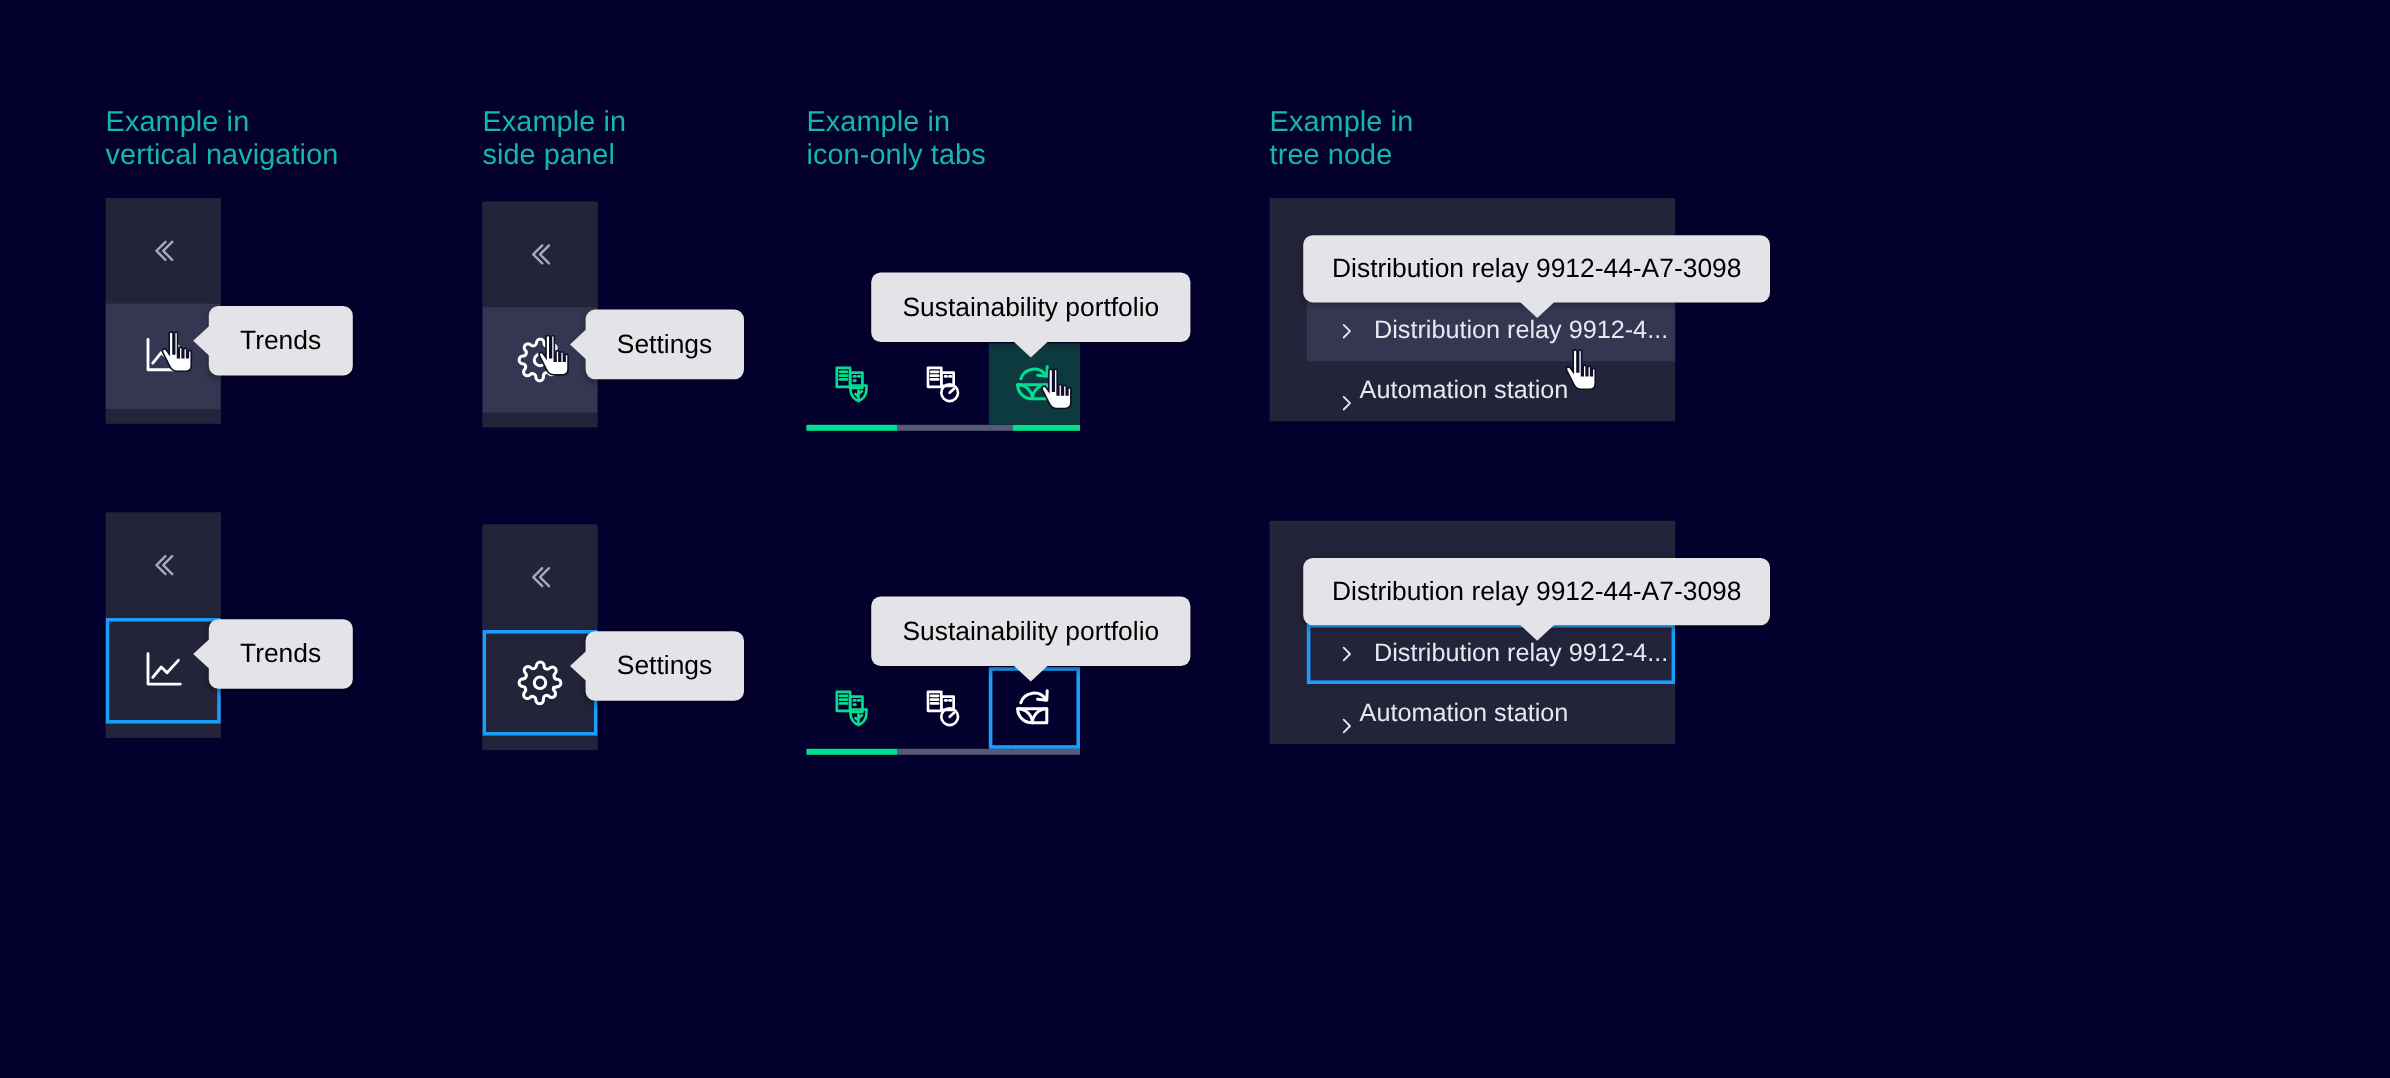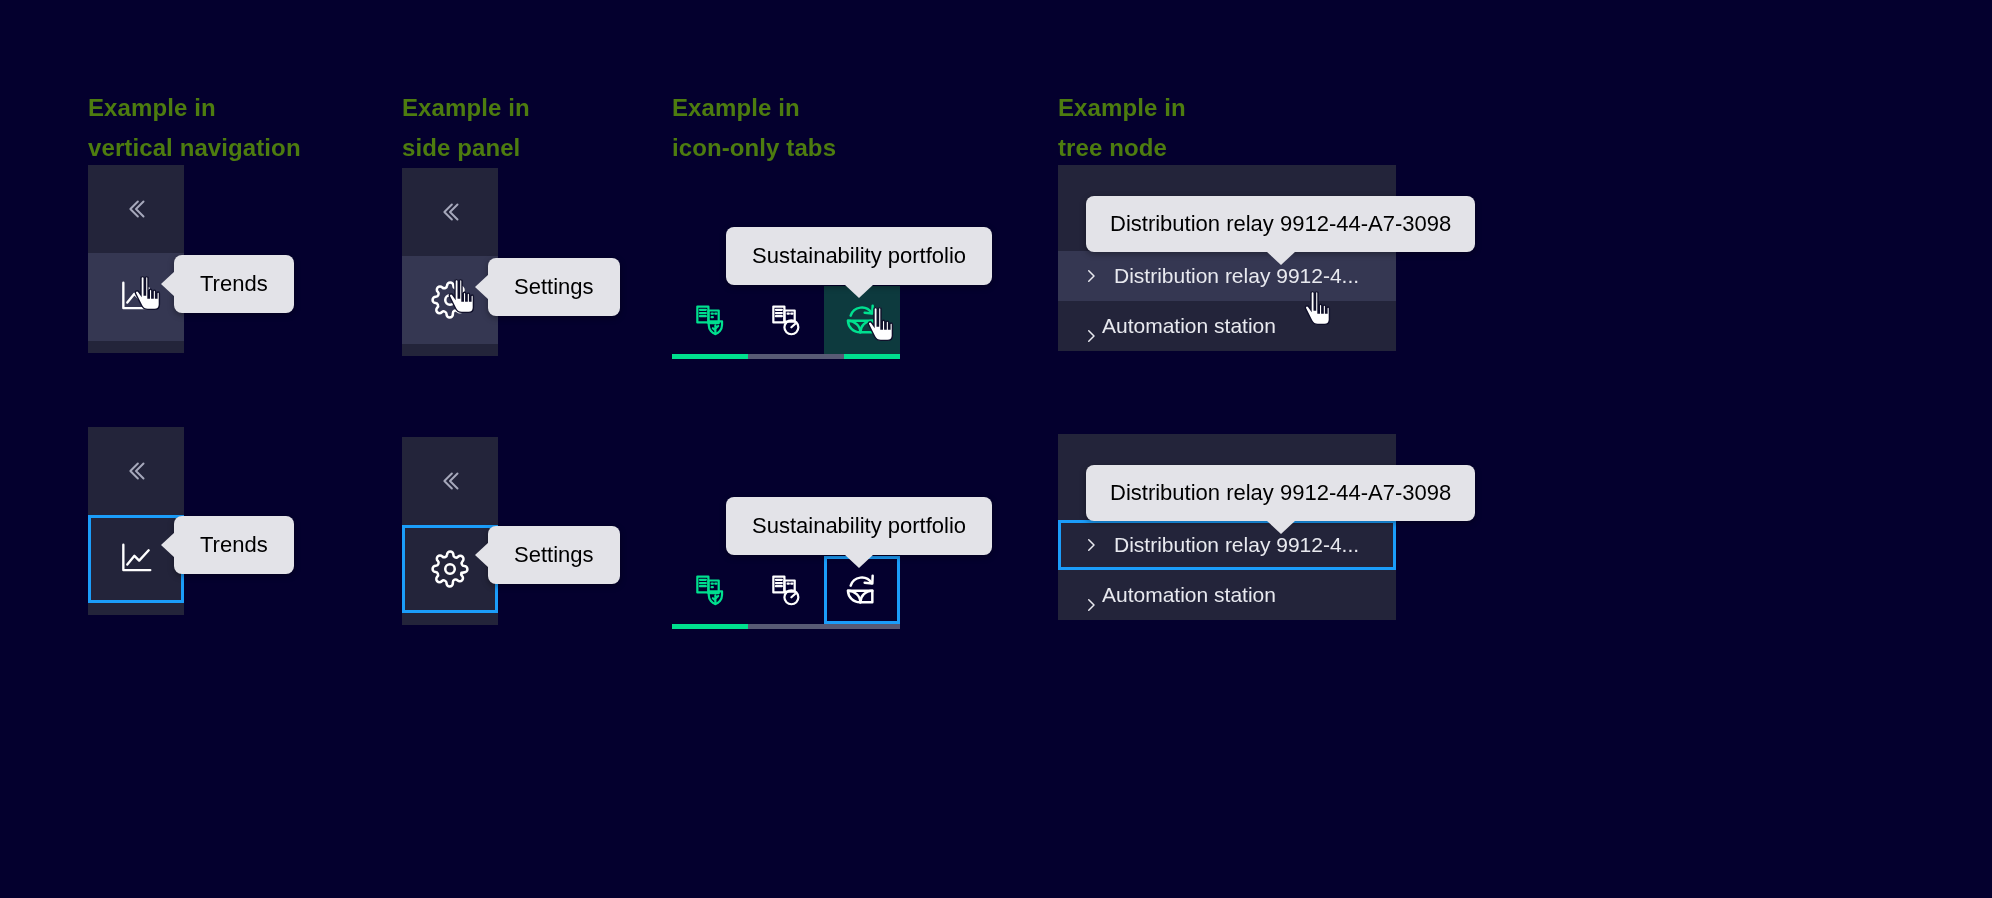--- a/index.html
+++ b/index.html
@@ -8,24 +8,24 @@
     height: 898px;
     background: #04002e;
     font-family: "Liberation Sans", sans-serif;
     overflow: hidden;
   }
   .stage { position: relative; width: 1992px; height: 898px; }
 
   
   .col-heading {
     position: absolute;
-    color: #4d7c0f;
+    color: #14b8a6;
     font-size: 24px;
-    font-weight: 700;
-    line-height: 40px;
+    font-weight: 400;
+    line-height: 28px;
     letter-spacing: 0.1px;
     white-space: pre-line;
   }
 
   
   .rail {
     position: absolute;
     width: 96px;
     background: #23243a;
     overflow: hidden;
@@ -108,20 +108,21 @@
   .ul-seg { height: 5px; }
   .ul-active { background: #00e08f; }
   .ul-inactive { background: #585a75; }
 
   
   .tree {
     position: absolute;
     width: 338px;
     background: #23243a;
     overflow: hidden;
+    padding-left: 31px;
   }
   .tree-row {
     position: relative;
     height: 50px;
     display: flex;
     align-items: center;
     padding-left: 22px;
     color: #e8e9ef;
     font-size: 21px;
     white-space: nowrap;

